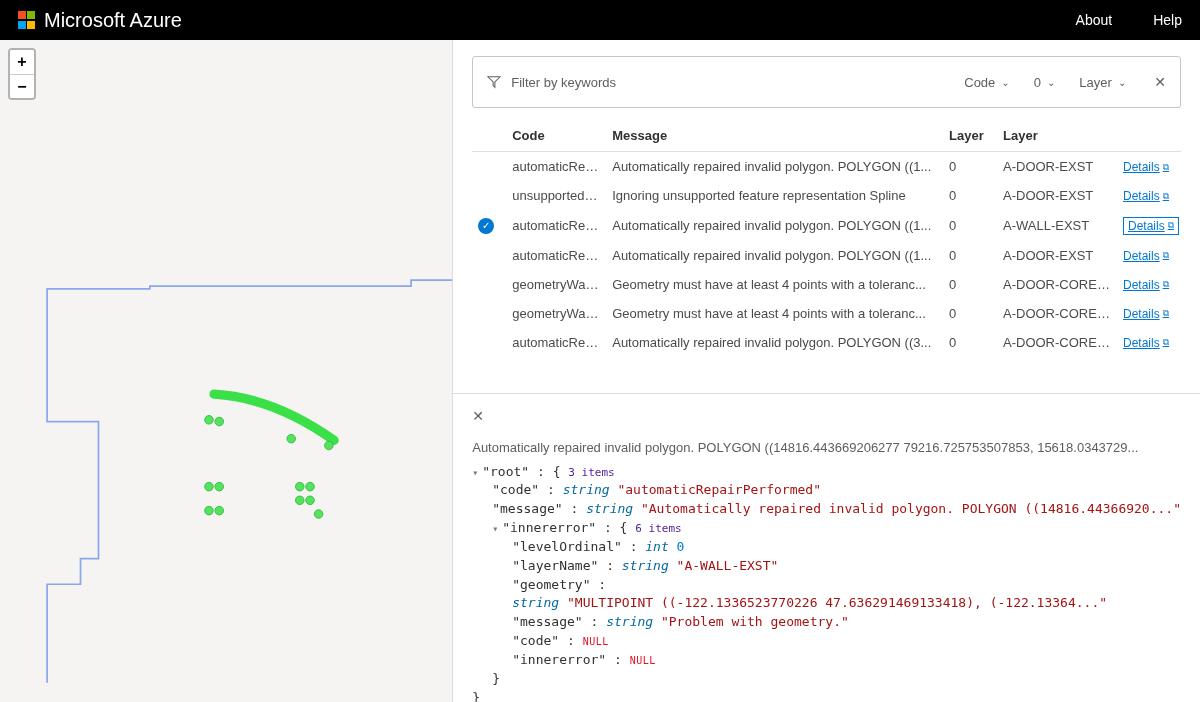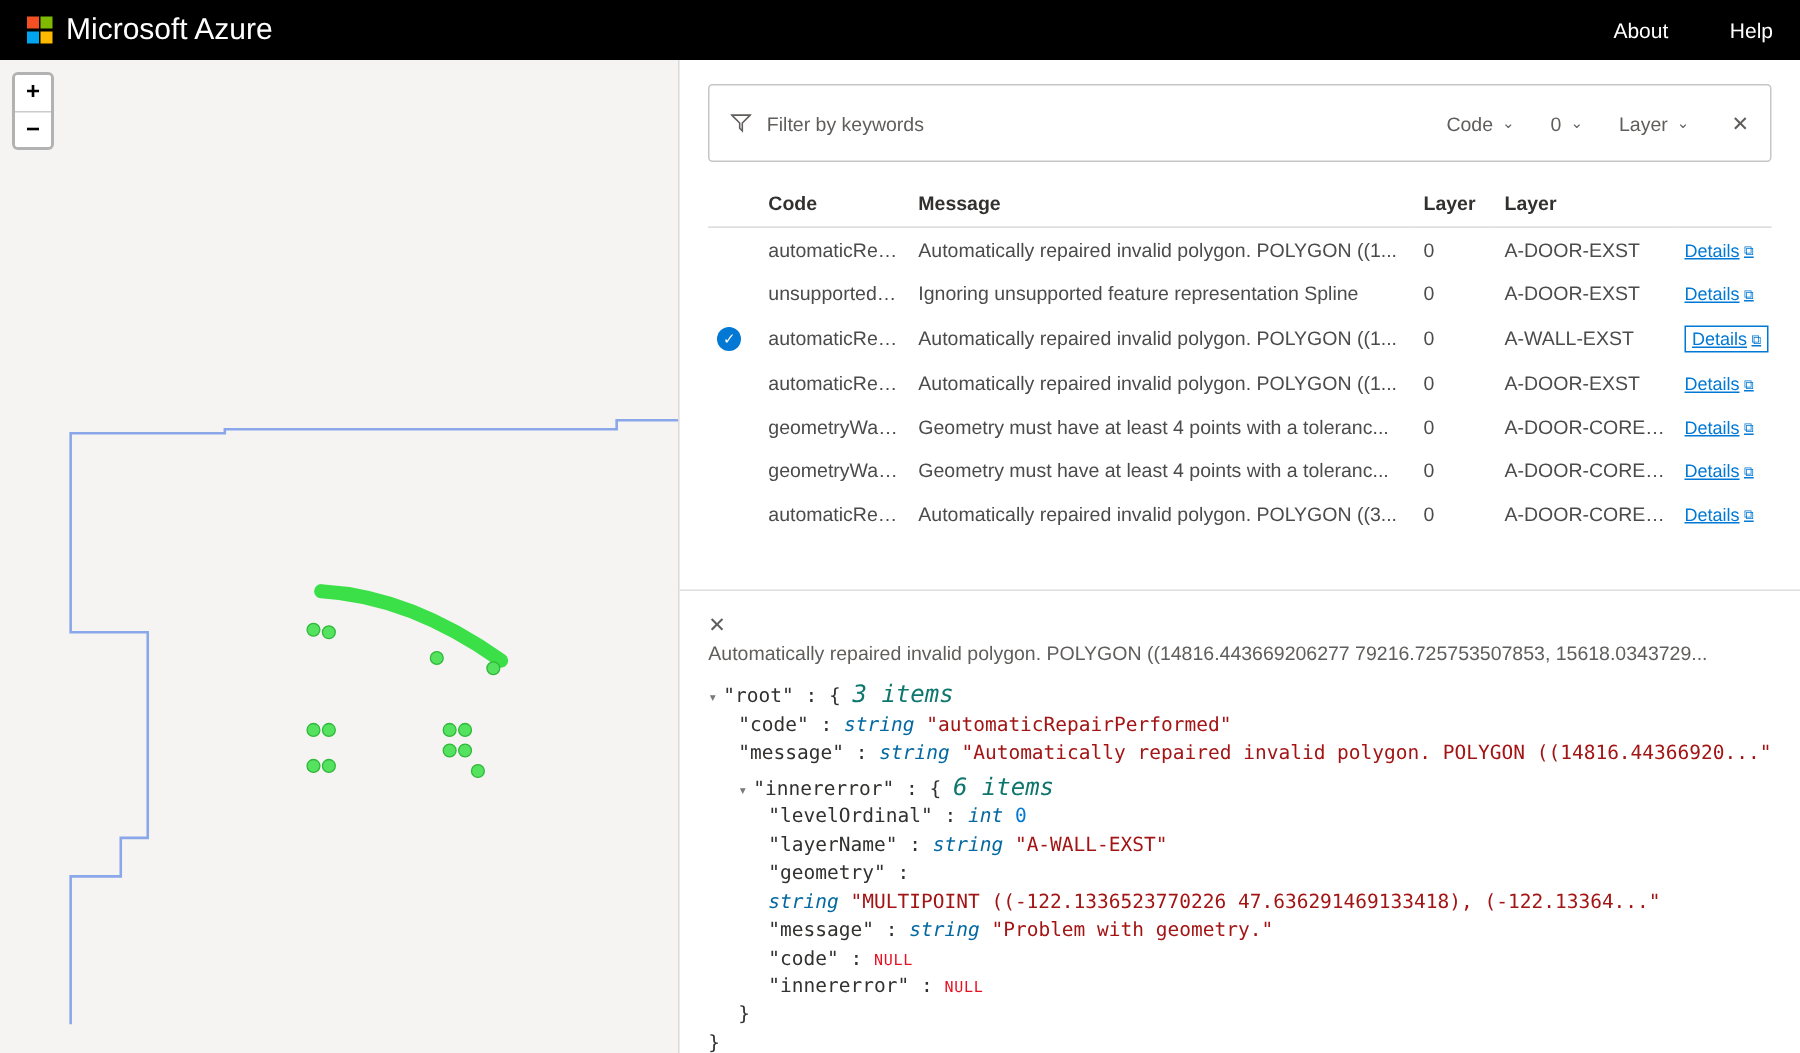--- a/index.html
+++ b/index.html
@@ -84,33 +84,33 @@
   .detail-panel {
     border-top: 1px solid #ddd;
     margin-top: 36px;
     padding: 14px 19px 0 19px;
     flex: 1; overflow: hidden;
     font-size: 13px;
   }
   .detail-head { display: flex; align-items: center; justify-content: space-between; }
   .detail-title { font-size: 20px; font-weight: 400; display:flex; align-items:center; gap:6px; }
   .link-icon { font-size: 13px; color: #a19f9d; }
-  .detail-sub { color: #605e5c; margin-top: 4px; font-size: 13px; white-space: nowrap; overflow: hidden; text-overflow: ellipsis; }
+  .detail-sub { color: #605e5c; margin-top: 16px; font-size: 13px; white-space: nowrap; overflow: hidden; text-overflow: ellipsis; }
   .json-tree {
     font-family: Consolas, Menlo, monospace;
     font-size: 13px;
     line-height: 1.45;
     margin-top: 8px;
     color: #323130;
     white-space: nowrap;
   }
   .j-key { color: #323130; }
   .j-punc { color: #323130; }
   .j-type { color: #0369a1; font-style: italic; }
-  .j-meta { color: #0f766e; font-style: italic; font-size: 16px; }
+  .j-meta { color: #4c1d95; font-size: 11px; }
   .j-str { color: #a31515; }
   .j-int { color: #0078d4; }
   .j-null { color: #e81123; font-size: 10px; letter-spacing: .5px; }
   .tri { display:inline-block; width:10px; color:#7a7a7a; font-size:10px; }
   .ind1 { padding-left: 20px; }
   .ind2 { padding-left: 40px; }
   svg { display: block; }
 </style>
 </head>
 <body>

